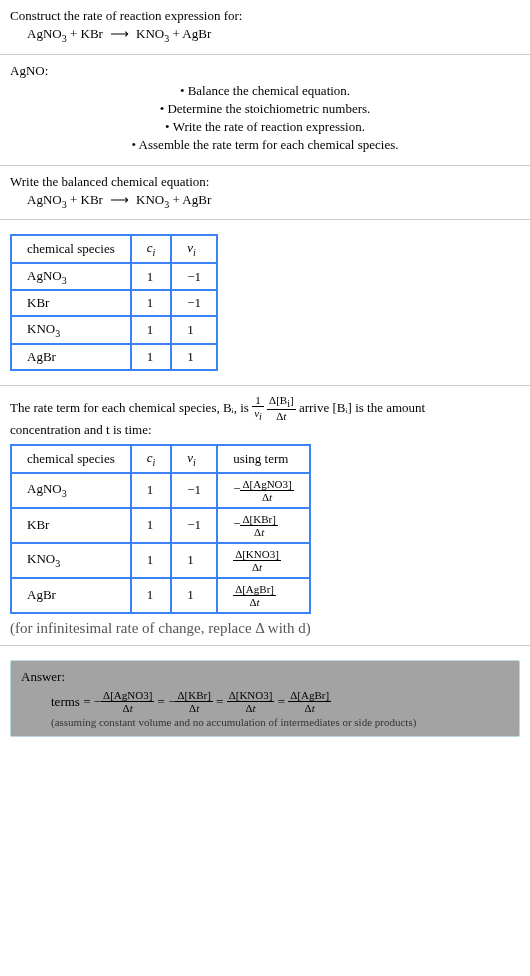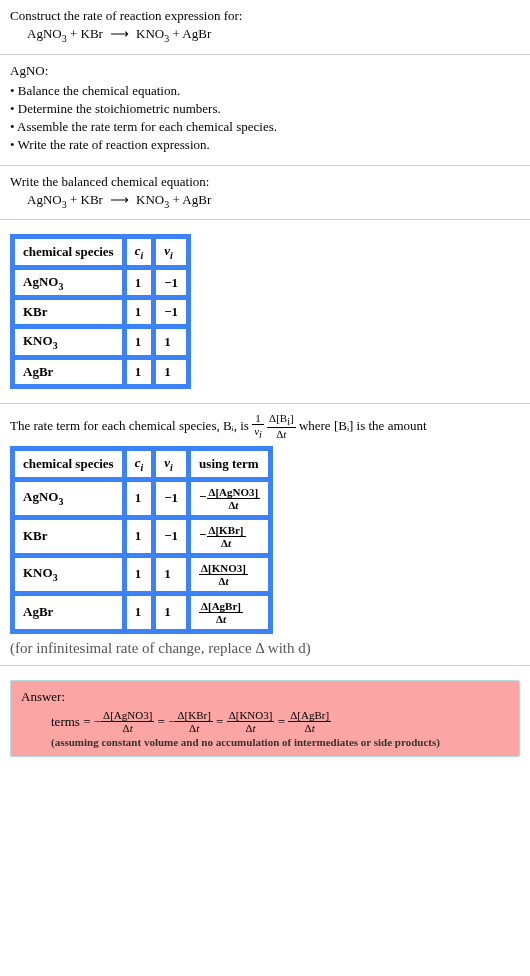--- a/index.html
+++ b/index.html
@@ -27,33 +27,34 @@
 }
 .arrow {
   display: inline-block;
   padding: 0 4px;
 }
 .bullet-list {
   margin: 4px 0;
 }
 .bullet-item {
   margin: 2px 0;
+  text-align: center;
 }
 .italic {
   font-style: italic;
 }
 table.data-table {
   border-collapse: collapse;
   margin: 6px 0;
 }
 table.data-table td, table.data-table th {
-  border: 5px solid #3b82f6;
-  padding: 4px 8px;
+  border: 2px solid #3b82f6;
+  padding: 4px 15px;
   text-align: left;
-  font-weight: bold;
+  font-weight: normal;
 }
 table.data-table th {
   background: #fff;
 }
 .frac {
   display: inline-block;
   vertical-align: middle;
   text-align: center;
   font-size: 11px;
 }
@@ -64,62 +65,61 @@
 }
 .frac .den {
   display: block;
   padding: 0 2px;
 }
 .small-note {
   font-size: 15px;
   color: #555;
 }
 .answer-box {
-  background: #fca5a5;
+  background: #a3a3a3;
   border: 1px solid #b8d8e0;
   border-radius: 2px;
   padding: 8px 10px;
   margin: 6px 0;
 }
 .answer-label {
   font-size: 13px;
   margin-bottom: 4px;
 }
 .rate-line {
   padding-left: 30px;
   margin: 2px 0;
 }
 .assume-line {
   padding-left: 30px;
   font-size: 11px;
   color: #333;
   margin-top: 2px;
-  font-weight: bold;
 }
 .inline-mid {
   vertical-align: middle;
 }
 </style>
 </head>
 <body>
 
 <div class="section">
   <div>Construct the rate of reaction expression for:</div>
   <div class="eq-line">
     AgNO<span class="sub">3</span> + KBr <span class="arrow">⟶</span> KNO<span class="sub">3</span> + AgBr
   </div>
 </div>
 
 <div class="section">
   <div>AgNO:</div>
   <div class="bullet-list">
     <div class="bullet-item">• Balance the chemical equation.</div>
     <div class="bullet-item">• Determine the stoichiometric numbers.</div>
+    <div class="bullet-item">• Write the rate of reaction expression.</div>
     <div class="bullet-item">• Assemble the rate term for each chemical species.</div>
-    <div class="bullet-item">• Write the rate of reaction expression.</div>
   </div>
 </div>
 
 <div class="section">
   <div>Write the balanced chemical equation:</div>
   <div class="eq-line">
     AgNO<span class="sub">3</span> + KBr <span class="arrow">⟶</span> KNO<span class="sub">3</span> + AgBr
   </div>
 </div>
 
@@ -159,21 +159,24 @@
   <div>
     <span class="inline-mid">The rate term for each chemical species, Bᵢ, is </span>
     <span class="frac inline-mid">
       <span class="num">1</span>
       <span class="den"><span class="italic">ν<span class="sub">i</span></span></span>
     </span>
     <span class="frac inline-mid">
       <span class="num">Δ[B<span class="sub">i</span>]</span>
       <span class="den">Δ<span class="italic">t</span></span>
     </span>
-    <span class="inline-mid"> where [Bᵢ] is the amount</span>
+    <span class="inline-mid"> arrive [Bᵢ] is the amount</span>
+  </div>
+  <div>
+    <span>concentration and t is time:</span>
   </div>
   <table class="data-table">
     <tbody>
         <tr>
       <th>chemical species</th>
       <th><span class="italic">c<span class="sub">i</span></span></th>
       <th><span class="italic">ν<span class="sub">i</span></span></th>
       <th>using term</th>
     </tr>
     <tr>

